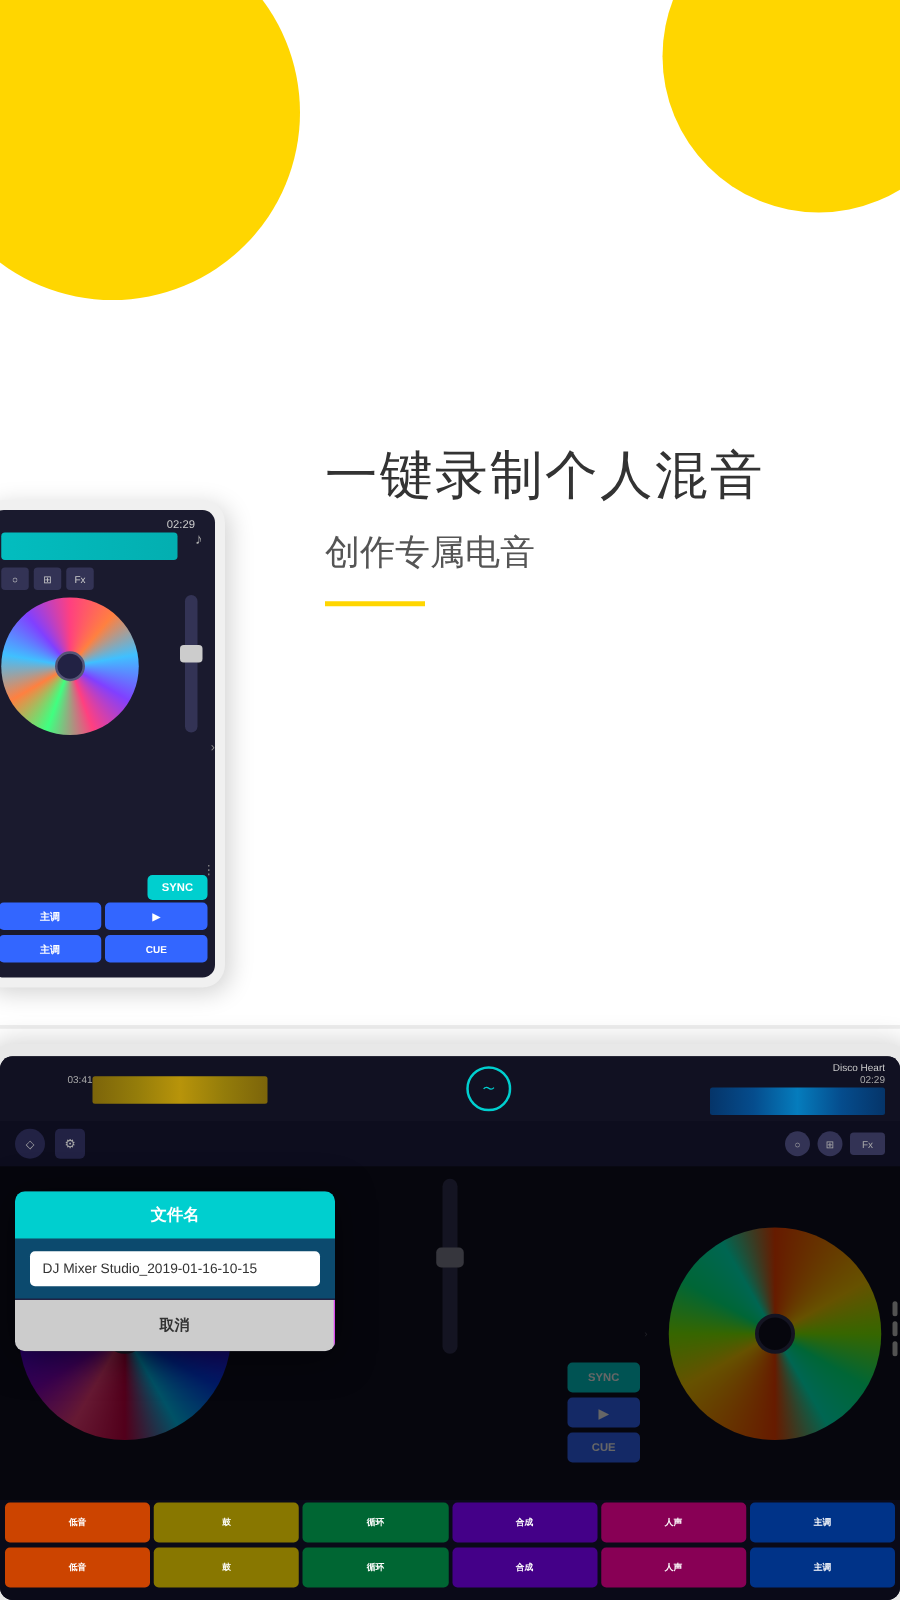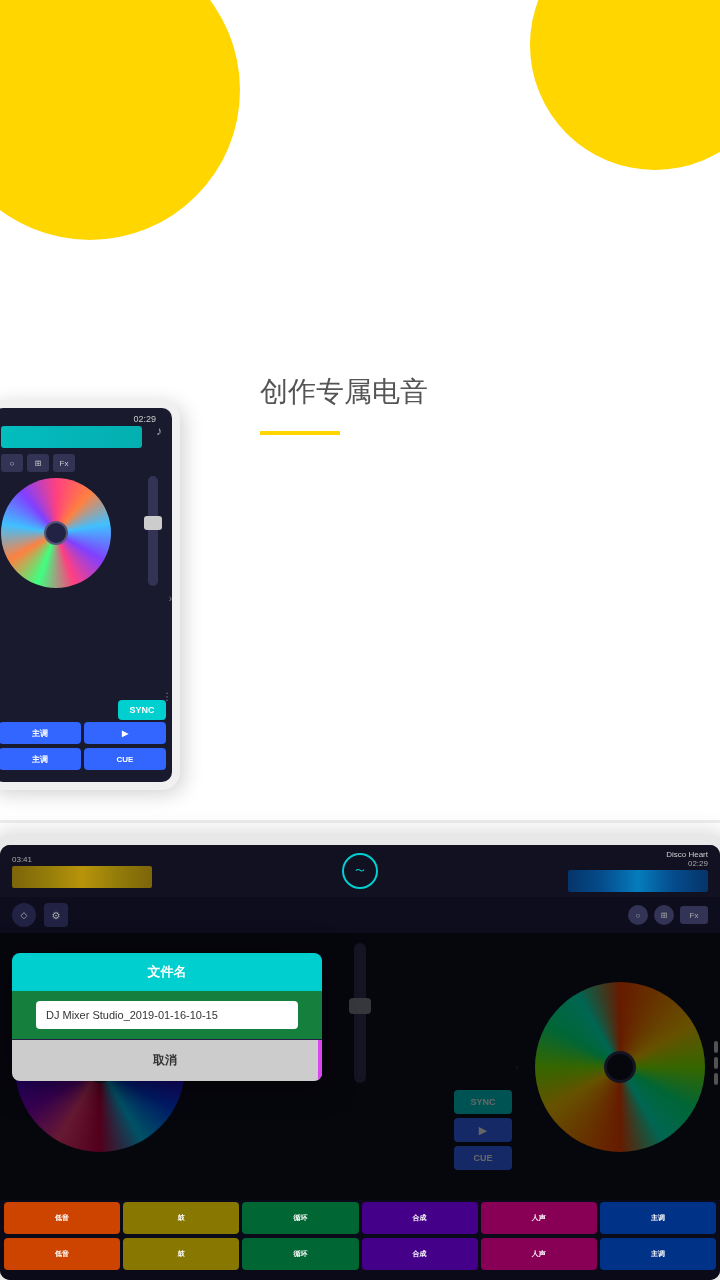--- a/index.html
+++ b/index.html
@@ -307,21 +307,22 @@
       height: 52px;
       background: #111122;
       display: flex;
       align-items: center;
       justify-content: space-between;
       padding: 0 12px;
     }
 
     .bt-track-left {
       display: flex;
-      flex-direction: column;
+      flex-direction: row;
+      margin-left: 42px;
     }
 
     .bt-track-time-left {
       color: #aaaaaa;
       font-size: 8px;
     }
 
     .bt-waveform-left {
       width: 140px;
       height: 22px;
@@ -652,39 +653,39 @@
       bottom: 80px;
       background: rgba(0,0,0,0.6);
       display: flex;
       align-items: flex-start;
       justify-content: flex-start;
       padding: 20px 12px;
       z-index: 10;
     }
 
     .dialog-box {
-      width: 310px;
+      width: 256px;
       background: #1a1a2e;
       border-radius: 8px;
       overflow: hidden;
       box-shadow: 0 4px 30px rgba(0,0,0,0.5);
     }
 
     .dialog-title-bar {
       background: #00CFCF;
       padding: 10px 14px;
       color: #ffffff;
       font-size: 13px;
       font-weight: 600;
       text-align: center;
     }
 
     .dialog-input-row {
-      padding: 10px 24px;
-      background: #15803d;
+      padding: 10px 12px;
+      background: #0c4a6e;
     }
 
     .dialog-input {
       width: 100%;
       background: #ffffff;
       border-radius: 4px;
       padding: 8px 10px;
       color: #333333;
       font-size: 11px;
       font-family: inherit;
@@ -698,21 +699,21 @@
     }
 
     .dialog-cancel-btn {
       flex: 1;
       padding: 12px;
       background: #cccccc;
       color: #333333;
       font-size: 12px;
       font-weight: 600;
       text-align: center;
-      border-right: 4px solid #d946ef;
+      border-right: 1px solid #d946ef;
     }
 
     .dialog-confirm-btn {
       flex: 1;
       padding: 12px;
       background: #00CFCF;
       color: #ffffff;
       font-size: 12px;
       font-weight: 600;
       text-align: center;
@@ -736,20 +737,21 @@
       border-radius: 2px;
     }
   </style>
 </head>
 <body>
 
 <div class="blob-top-left"></div>
 <div class="blob-top-right"></div>
 
 <div class="text-section">
+  <div class="main-title">一键录制个人混音</div>
   <div class="sub-title">创作专属电音</div>
   <div class="yellow-line"></div>
 </div>
 
 <div class="tablet-top">
   <div class="tablet-top-screen">
 
     <div class="tt-time">02:29</div>
 
     <div class="tt-waveform"></div>

